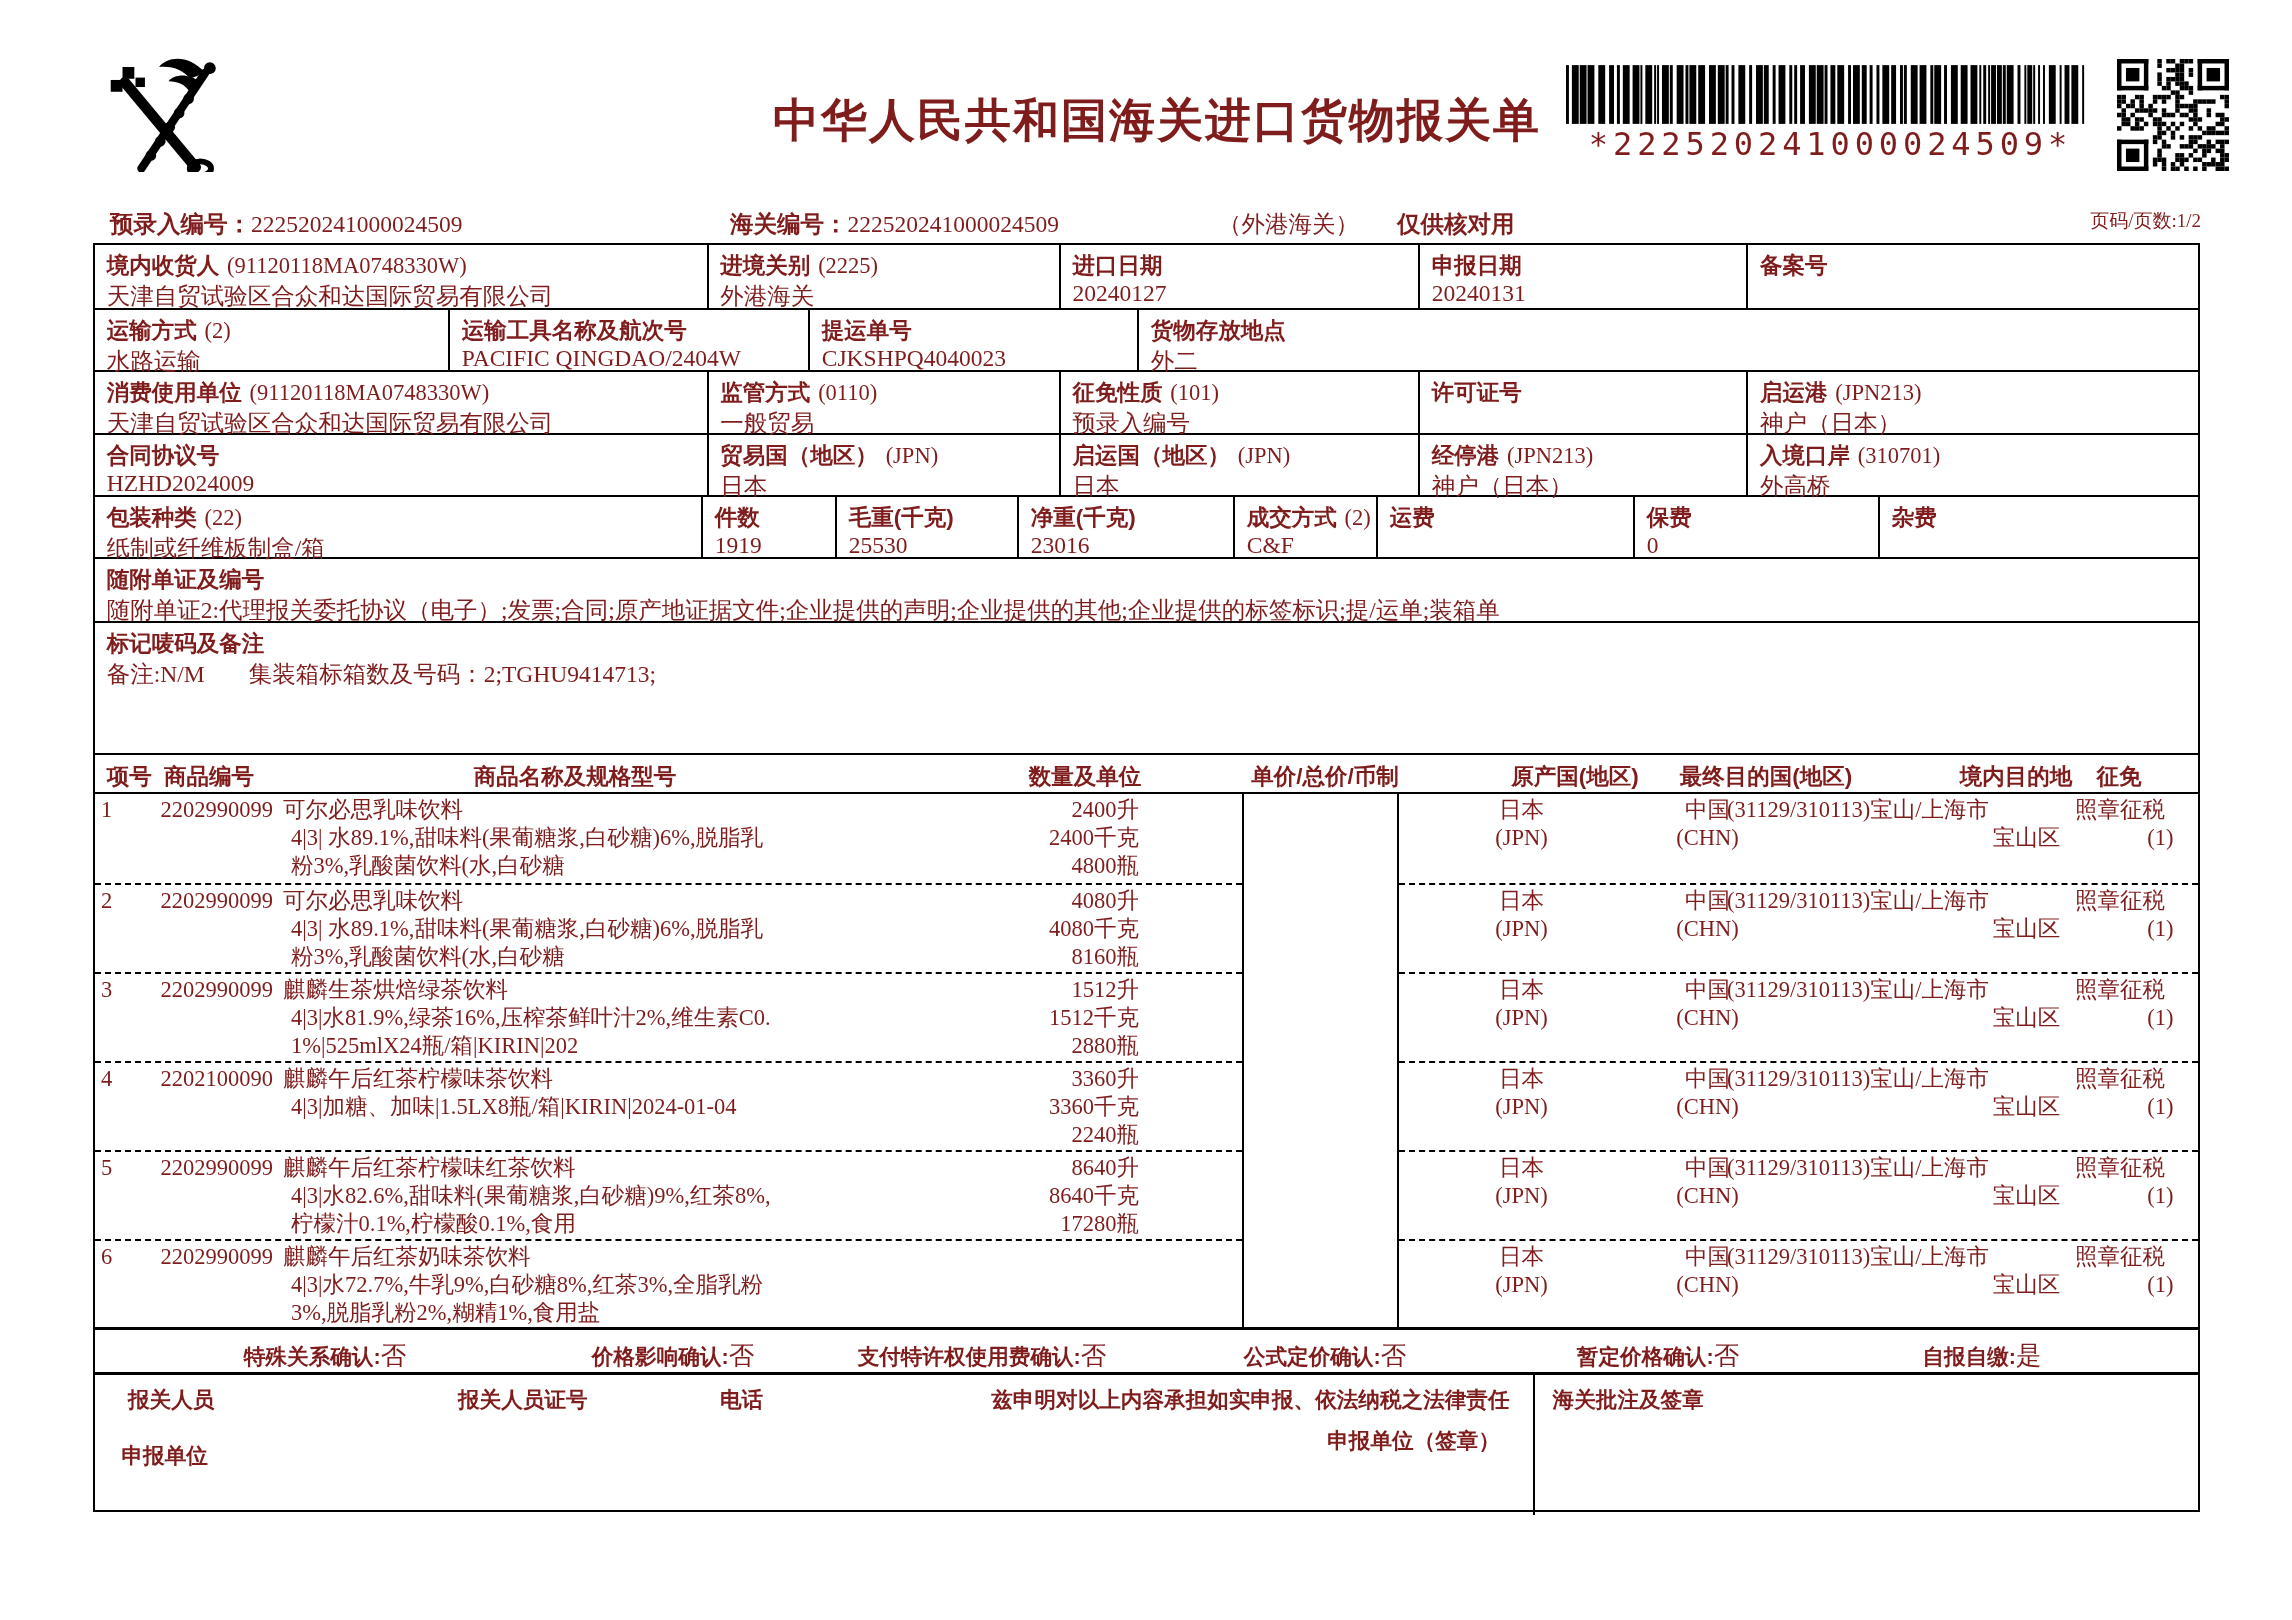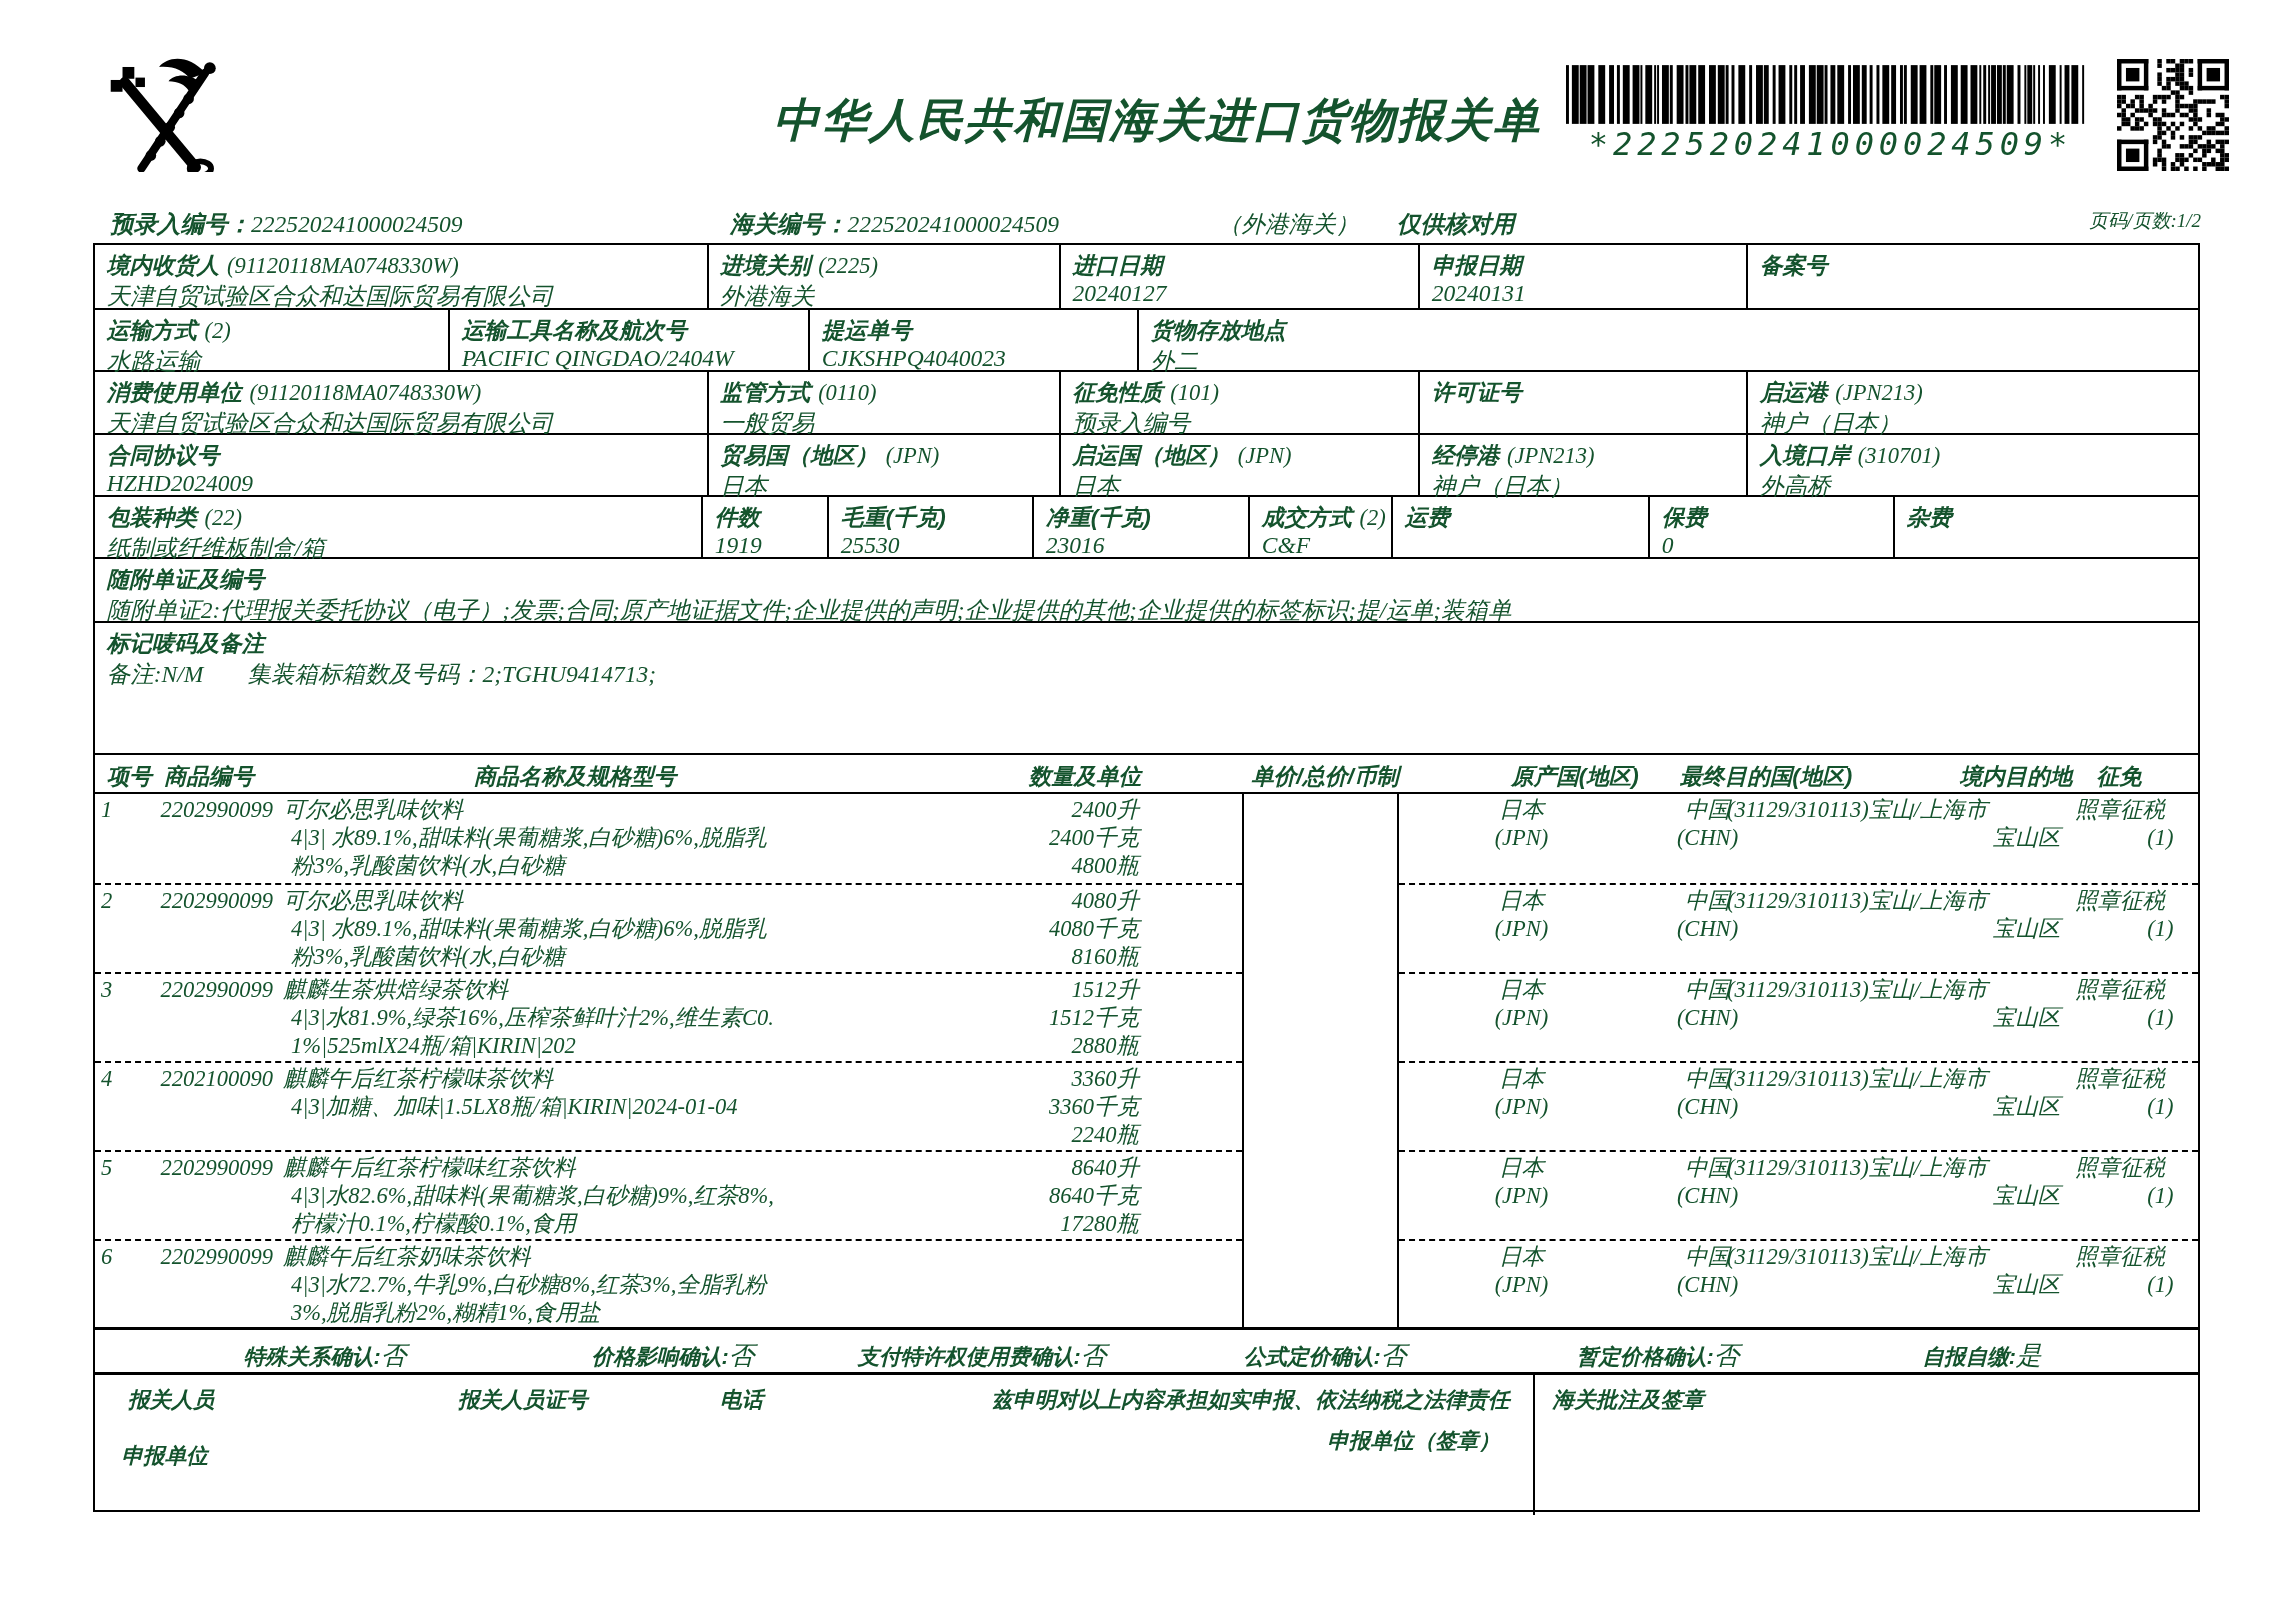--- a/index.html
+++ b/index.html
@@ -1,17 +1,17 @@
 <!DOCTYPE html>
 <html><head>
 <meta charset="utf-8">
 <style>
   html,body{margin:0;padding:0;background:#e8e8e8;}
-  .page{position:relative;width:2293px;height:1620px;background:#fff;color:#14532d;
-        font-family:"Liberation Serif","DejaVu Serif",serif;overflow:hidden;font-style:italic;}
+  .page{position:relative;width:2293px;height:1620px;background:#fff;color:#7f1d1d;
+        font-family:"Liberation Serif","DejaVu Serif",serif;overflow:hidden;}
   .abs{position:absolute;}
   
   .title{position:absolute;left:716px;top:90px;width:882px;text-align:center;
          font-size:46px;font-weight:700;letter-spacing:2px;white-space:nowrap;}
   .bctext{position:absolute;left:1566px;top:125px;width:529px;text-align:center;
           font-family:"DejaVu Sans Mono","Liberation Mono",monospace;font-size:32px;letter-spacing:4.9px;white-space:nowrap;}
   .preline span{font-size:23.5px;}
   .lblb{font-family:"Liberation Sans","DejaVu Sans",sans-serif;font-weight:700;}
   
   .formbox{position:absolute;left:93px;top:243px;width:2107px;height:1269px;
@@ -496,21 +496,21 @@
 
     <div class="frow" style="height:62px;">
       <div class="fcell" style="width:606px;">
         <div class="fl"><span class="lbl">包装种类</span><span class="fcode">(22)</span></div>
         <div class="fv">纸制或纤维板制盒/箱</div>
       </div>
       <div class="fcell" style="width:126px;">
         <div class="fl"><span class="lbl">件数</span></div>
         <div class="fv">1919</div>
       </div>
-      <div class="fcell" style="width:205px;">
+      <div class="fcell" style="width:182px;margin-left:8px;">
         <div class="fl"><span class="lbl">毛重(千克)</span></div>
         <div class="fv">25530</div>
       </div>
       <div class="fcell" style="width:216px;">
         <div class="fl"><span class="lbl">净重(千克)</span></div>
         <div class="fv">23016</div>
       </div>
       <div class="fcell" style="width:143px;">
         <div class="fl"><span class="lbl">成交方式</span><span class="fcode">(2)</span></div>
         <div class="fv">C&amp;F</div>

